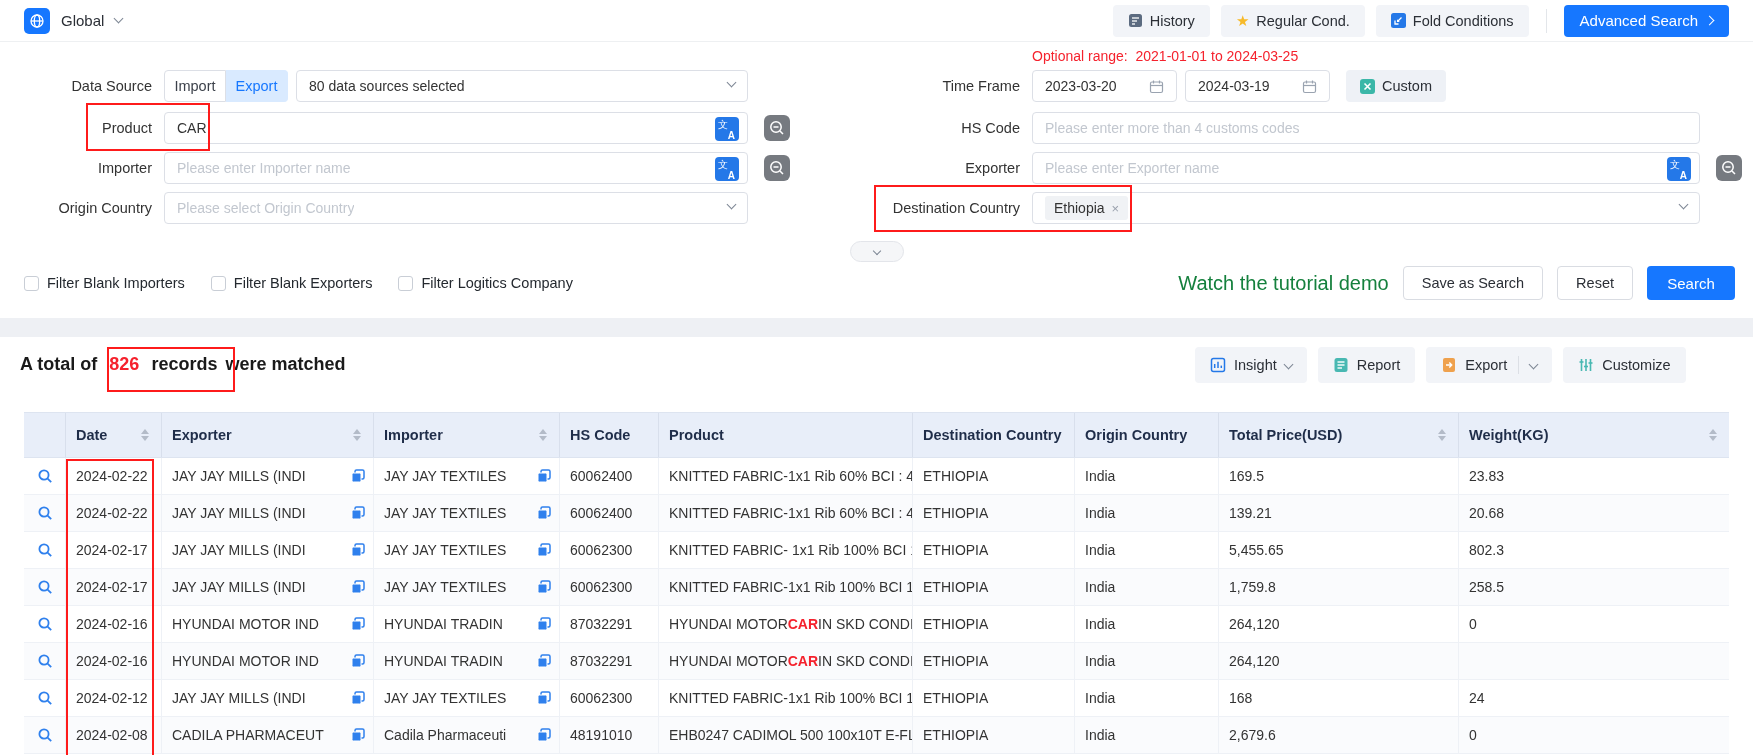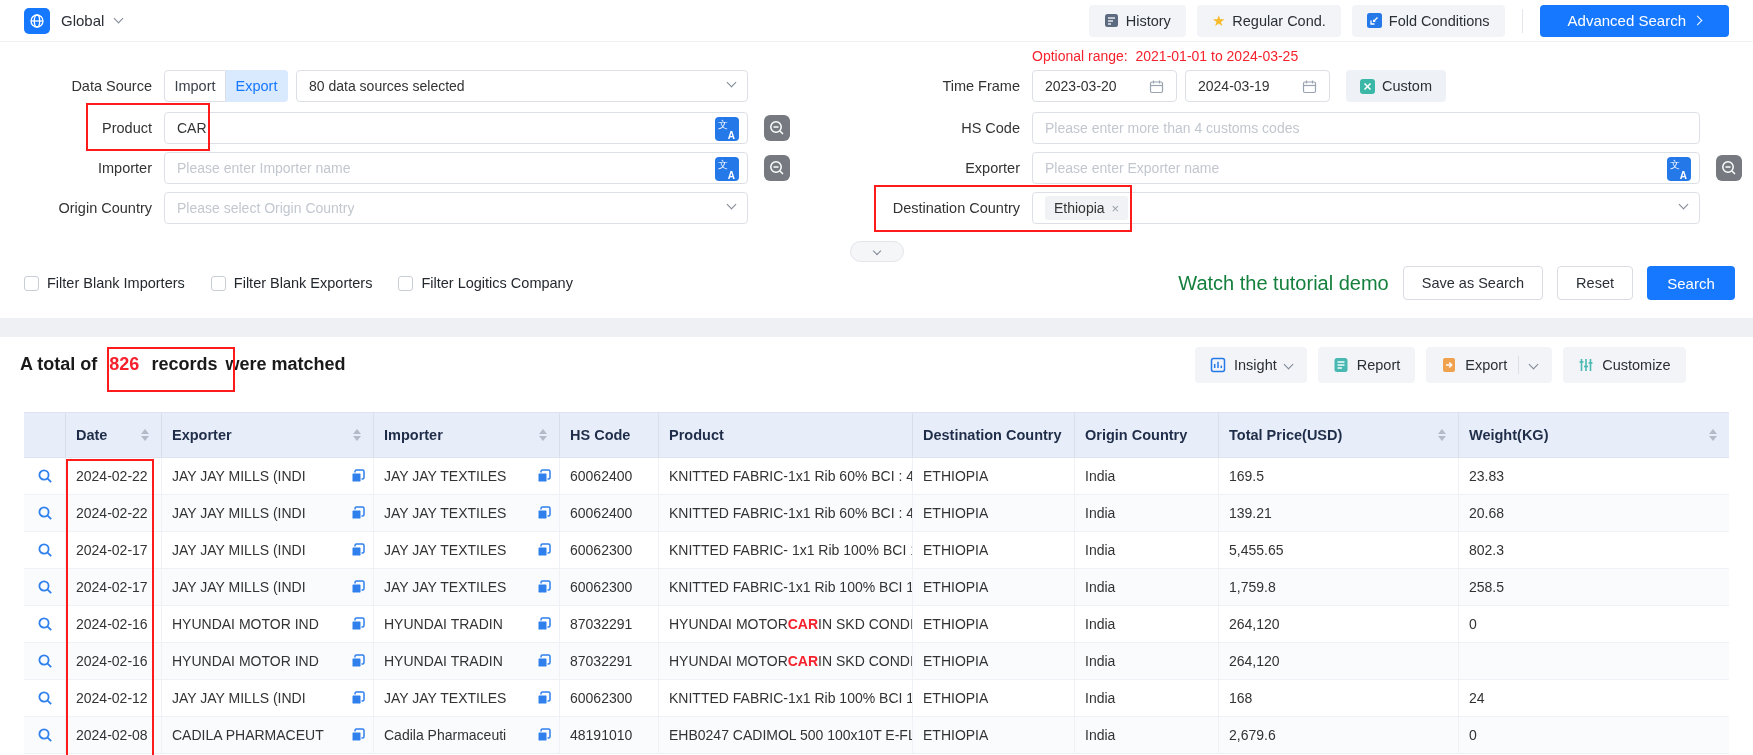--- a/index.html
+++ b/index.html
@@ -15,21 +15,21 @@
   .brand { display:flex; align-items:center; gap:11px; }
   .logo { width:26px; height:26px; background:#1677ff; border-radius:5px; display:flex; align-items:center; justify-content:center; }
   .region { font-size:15px; color:#2b2f36; }
   .chev { width:7px; height:7px; border-right:1.6px solid #7d8694; border-bottom:1.6px solid #7d8694;
     transform:rotate(45deg); display:inline-block; margin-top:-4px; }
   .top-actions { display:flex; align-items:center; gap:11px; }
   .gbtn { height:32px; display:flex; align-items:center; gap:7px; background:#f2f4f8; border:none;
     border-radius:4px; padding:0 15px; font-size:14.5px; color:#2b2f36; cursor:pointer; font-family:inherit; }
   .vdiv { width:1px; height:24px; background:#e3e6ea; margin:0 6px; }
   .adv-btn { height:32px; background:#1677ff; color:#fff; border:none; border-radius:4px;
-    padding:0 28px; font-size:15px; display:flex; align-items:center; gap:8px; cursor:pointer; font-family:inherit; }
+    padding:0 16px; font-size:15px; display:flex; align-items:center; gap:8px; cursor:pointer; font-family:inherit; }
   .chev-right { width:7px; height:7px; border-right:1.8px solid #fff; border-top:1.8px solid #fff; transform:rotate(45deg); display:inline-block; }
   
   .form { position:absolute; top:43px; left:0; right:0; height:216px; background:#fff;text-decoration:underline; }
   .opt-range { position:absolute; left:1032px; top:5px; color:#f5222d; font-size:14px; white-space:pre; }
   .frow { position:absolute; height:32px; }
   .lgroup { position:absolute; left:24px; width:766px; display:flex; align-items:center; }
   .rgroup { position:absolute; left:870px; width:883px; display:flex; align-items:center; }
   .flabel { width:128px; text-align:right; margin-right:12px; font-size:14.5px; color:#333; flex-shrink:0; }
   .rlabel { width:150px; }
   .field { position:relative; height:32px; border:1px solid #dcdfe6; border-radius:4px; background:#fff;

